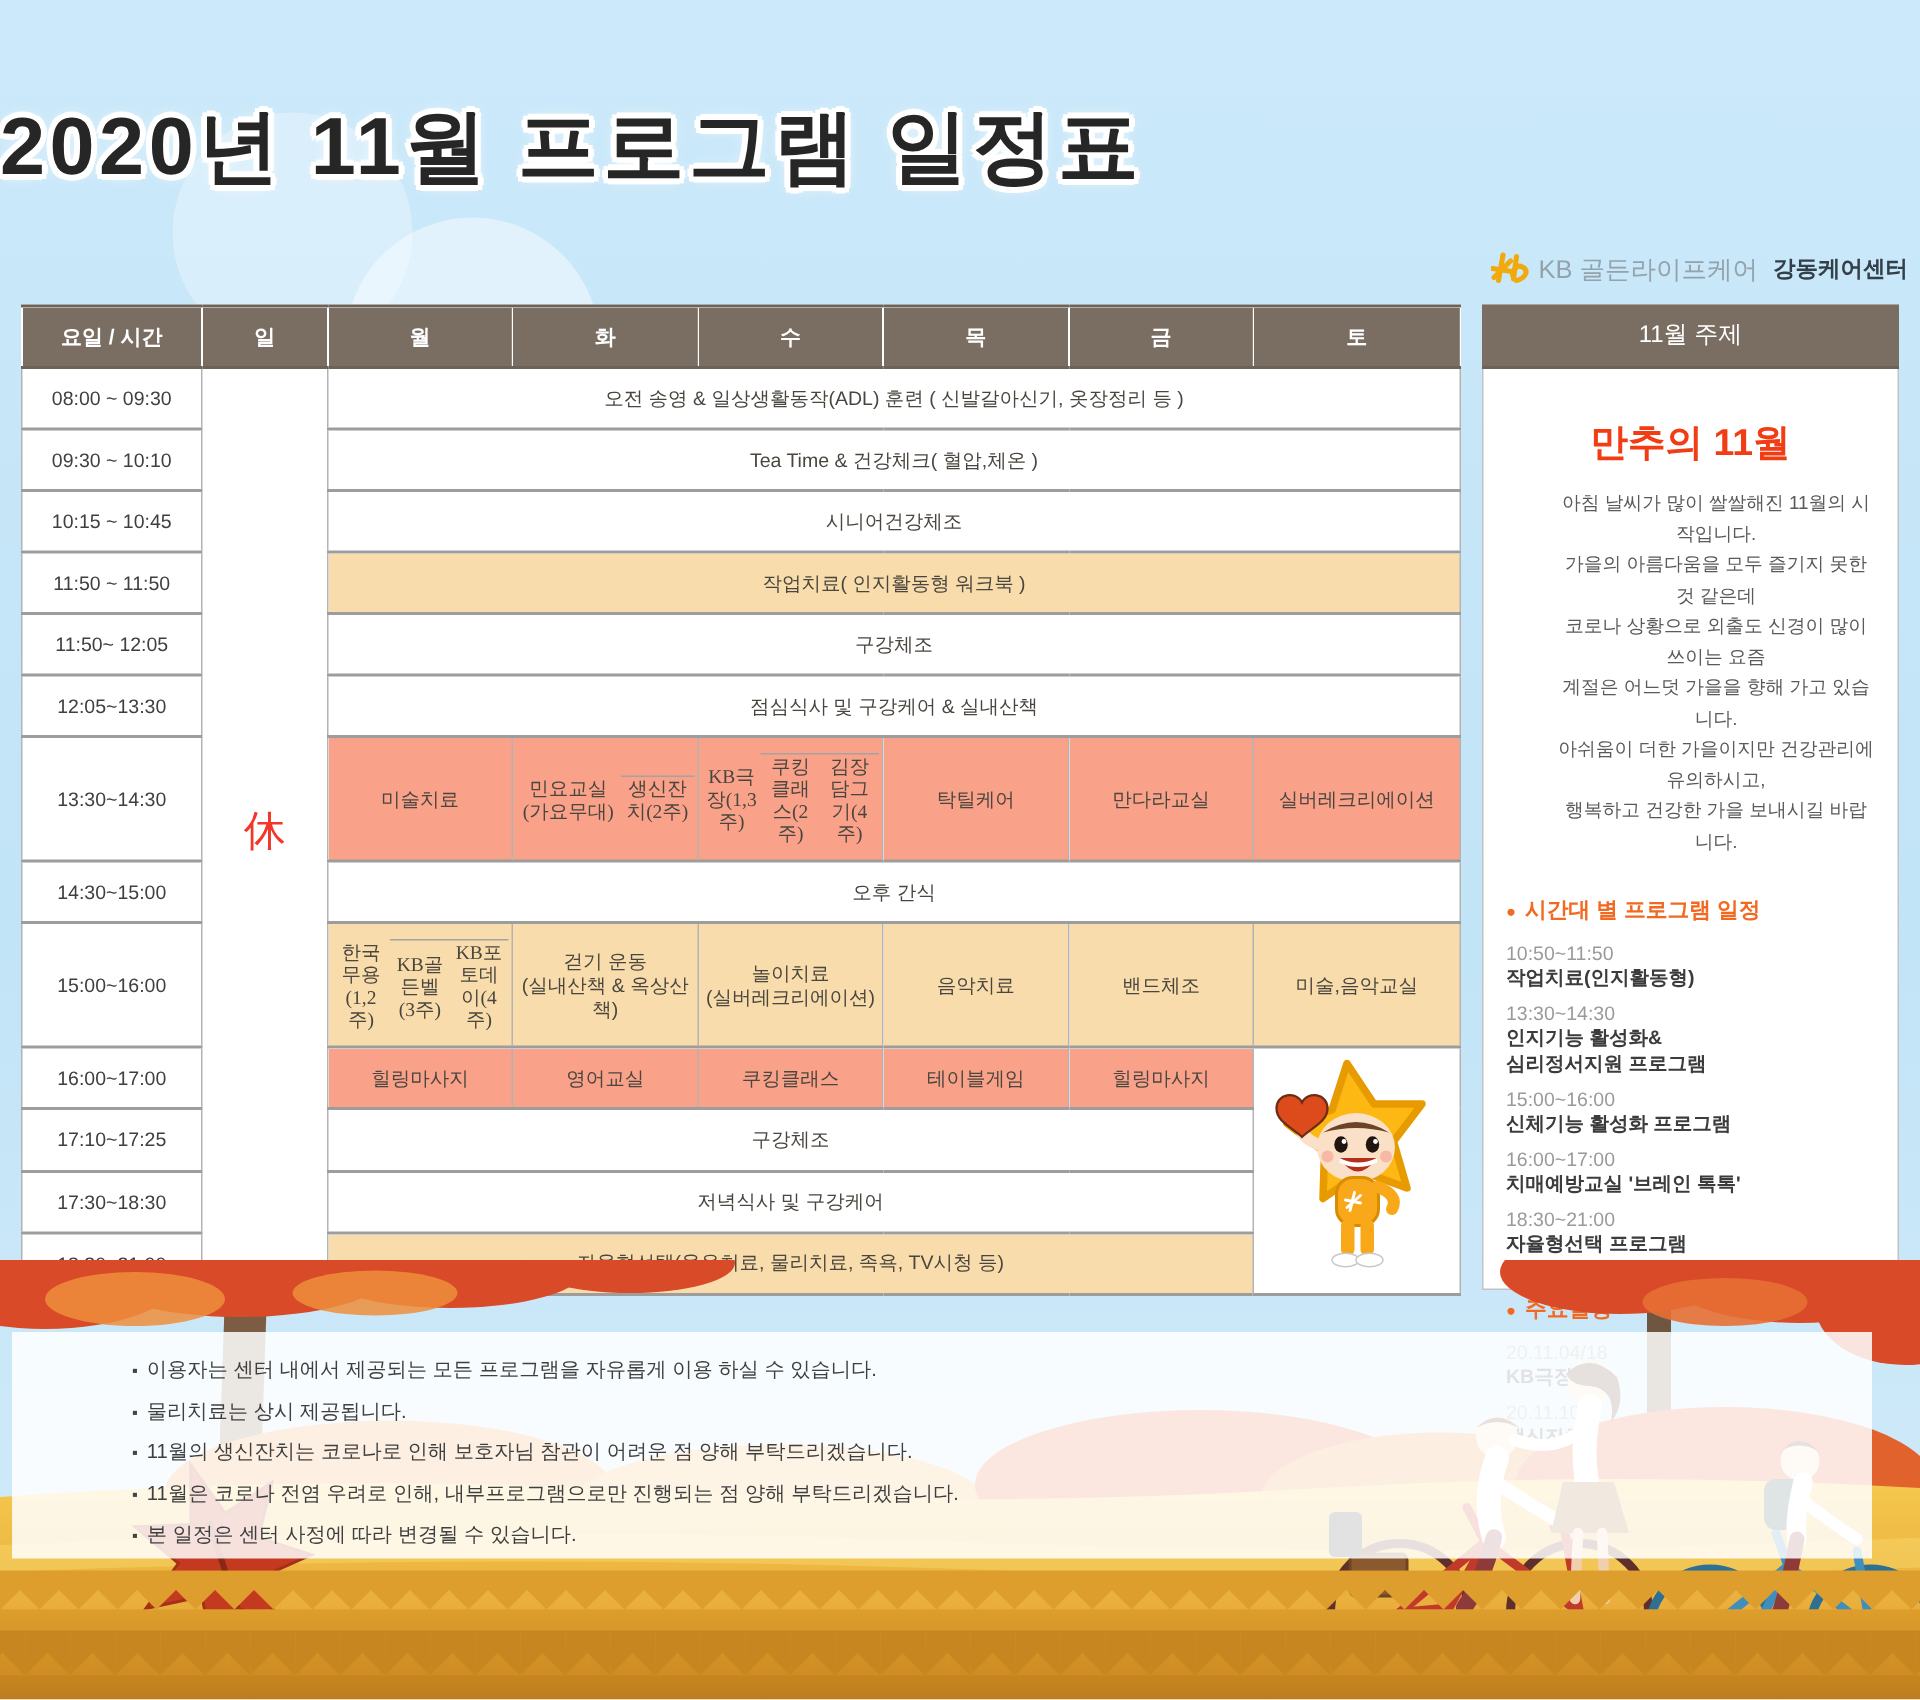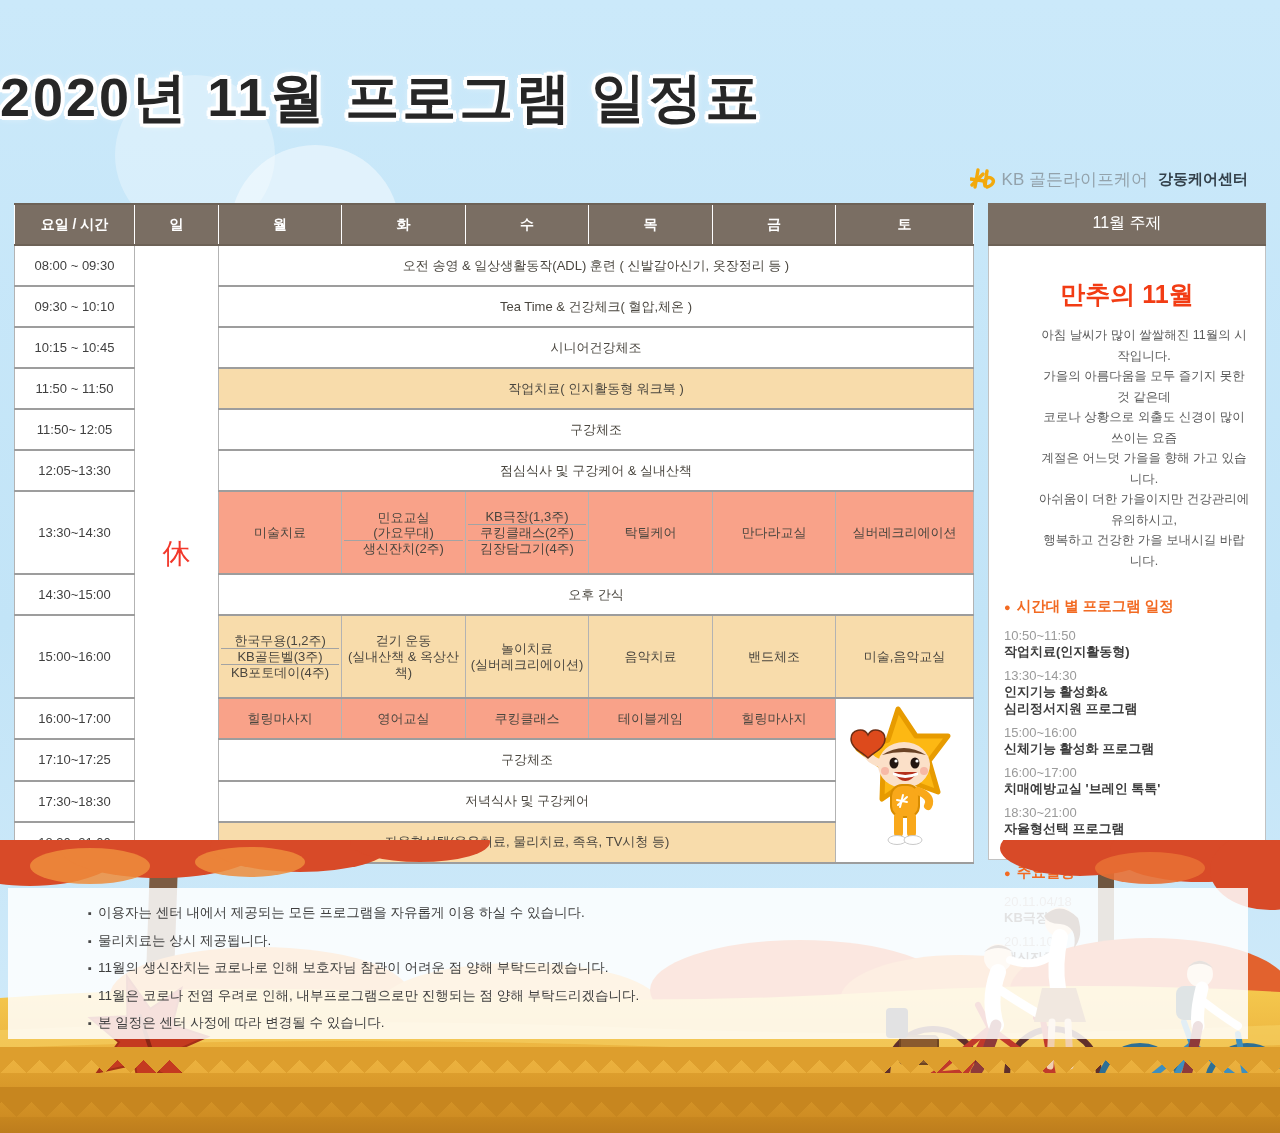--- a/index.html
+++ b/index.html
@@ -11,40 +11,40 @@
   .bokeh{position:absolute;border-radius:50%;background:#ffffff;}
   .wm{position:absolute;left:200px;top:180px;opacity:.45;}
 
   
   .main-title{position:absolute;left:0;right:310px;top:62px;
     font-size:54px;font-weight:800;letter-spacing:3px;color:#262626;
     text-shadow:-3px -3px 0 #fff,3px -3px 0 #fff,-3px 3px 0 #fff,3px 3px 0 #fff,
                 0 -4px 0 #fff,0 4px 0 #fff,-4px 0 0 #fff,4px 0 0 #fff,0 0 10px #fff;}
 
   
-  .brand{position:absolute;top:167px;right:32px;display:flex;align-items:center;gap:6px;}
+  .brand{position:absolute;top:167px;right:8px;display:flex;align-items:center;gap:6px;}
   .brand .kb-mark{width:26px;height:24px;}
   .brand .kb-name{font-size:17px;color:#93a2ab;letter-spacing:0px;}
   .brand .kb-center{font-size:15px;font-weight:700;color:#33404a;margin-left:4px;}
 
   
   table.sched{position:absolute;left:14px;top:203px;border-collapse:collapse;table-layout:fixed;
     background:#fff;font-size:13px;color:#4a463f;}
   table.sched td,table.sched th{border-left:1px solid #b3b3b3;border-right:1px solid #b3b3b3;
     border-top:2px solid #9d9d9d;border-bottom:2px solid #9d9d9d;
     text-align:center;vertical-align:middle;padding:0 2px;overflow:hidden;}
   table.sched th{background:#7a6e63;color:#fff;font-size:14px;font-weight:700;
     border-left:1px solid rgba(255,255,255,.35);border-right:1px solid rgba(255,255,255,.35);
     border-top:2px solid #6d6257;border-bottom:2px solid #6d6257;}
   tr.h1{height:41px;} tr.h2{height:83px;}
   td.time{font-size:13px;color:#3f3f3f;}
   td.tan{background:#f8dcab;} td.salmon{background:#f9a289;}
   td.rest{font-size:28px;color:#f2372a;font-weight:400;}
   td.nopad{padding:0;}
-  .split{display:flex;flex-direction:column;height:100%;}
+  .split{display:flex;flex-direction:row;height:100%;font-family:Liberation Serif, serif;}
   .split>div{flex:1;display:flex;align-items:center;justify-content:center;
     border-top:1px solid #a3a3a3;line-height:15px;padding:0 2px;}
   .split>div:first-child{border-top:none;}
   .split>.tall{flex:1.45;flex-direction:column;}
   .twolines{line-height:16px;}
   .mascot-cell{background:#fff;vertical-align:bottom;}
 
   
   .sidebar{position:absolute;left:988px;top:203px;width:278px;height:657px;
     background:#fff;border:1px solid #c2c2c2;box-sizing:border-box;}

